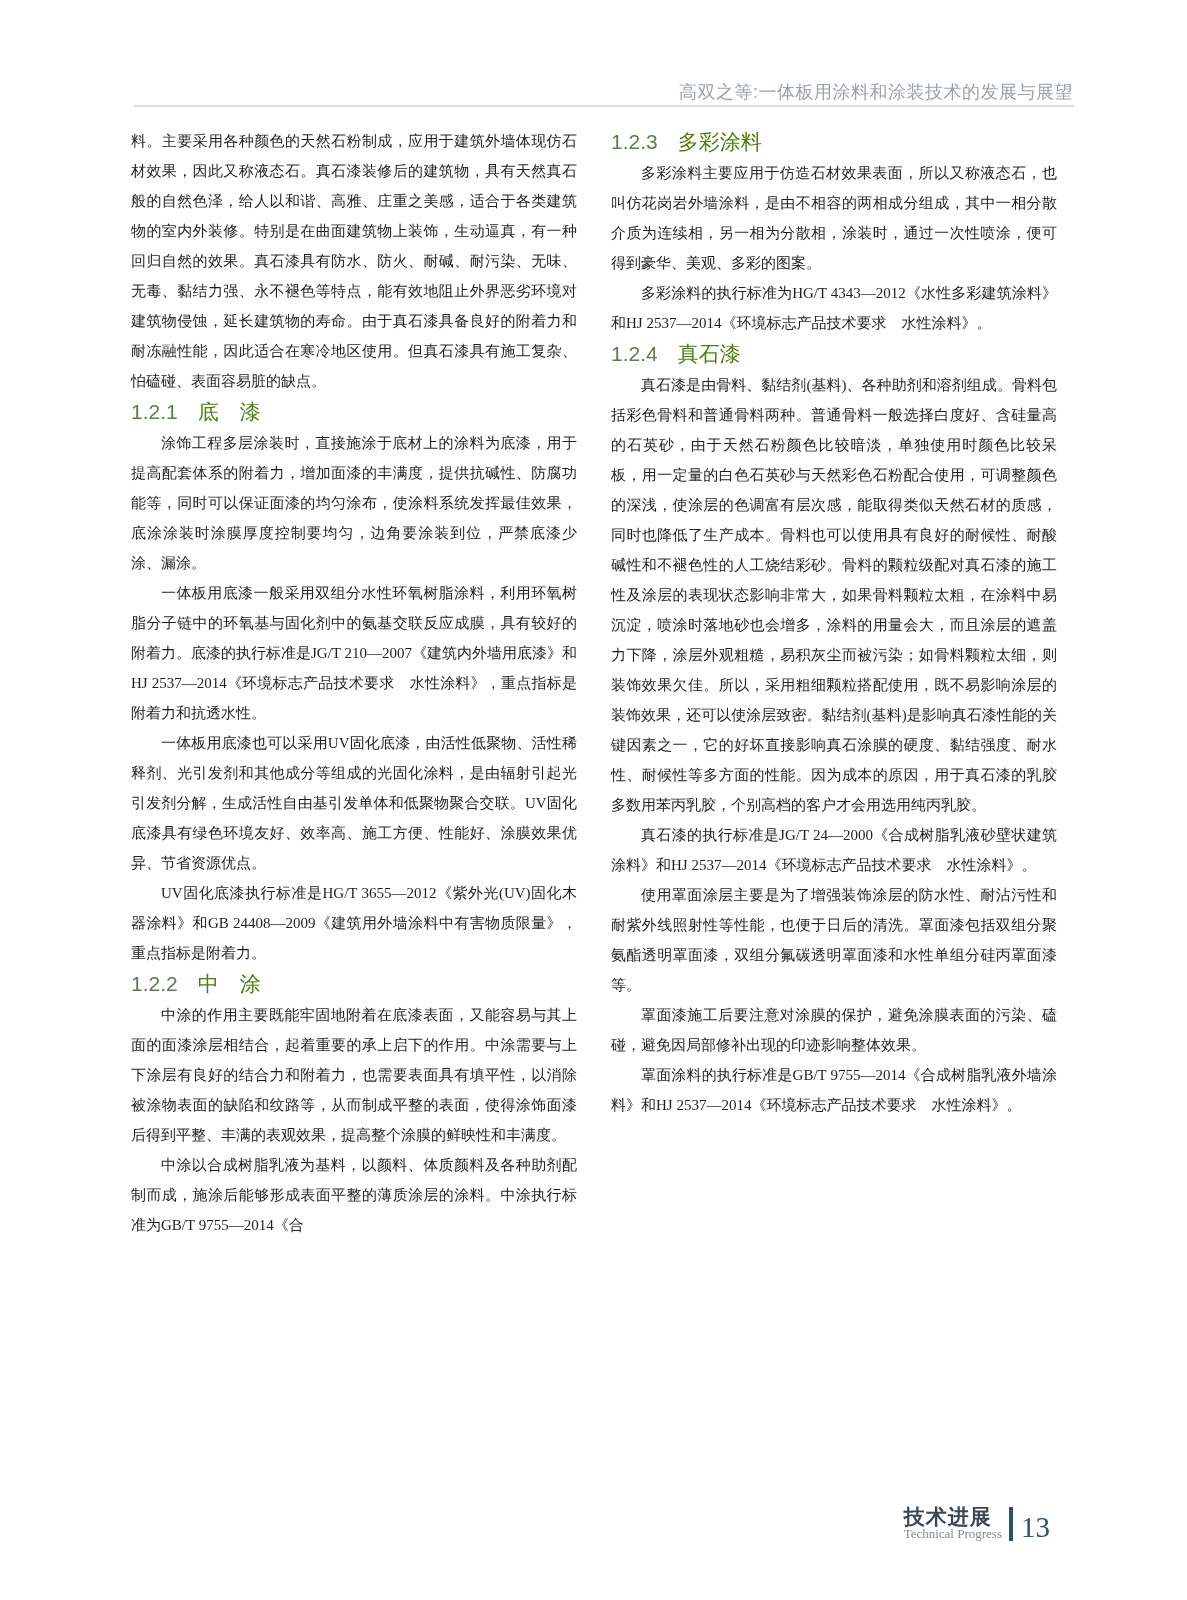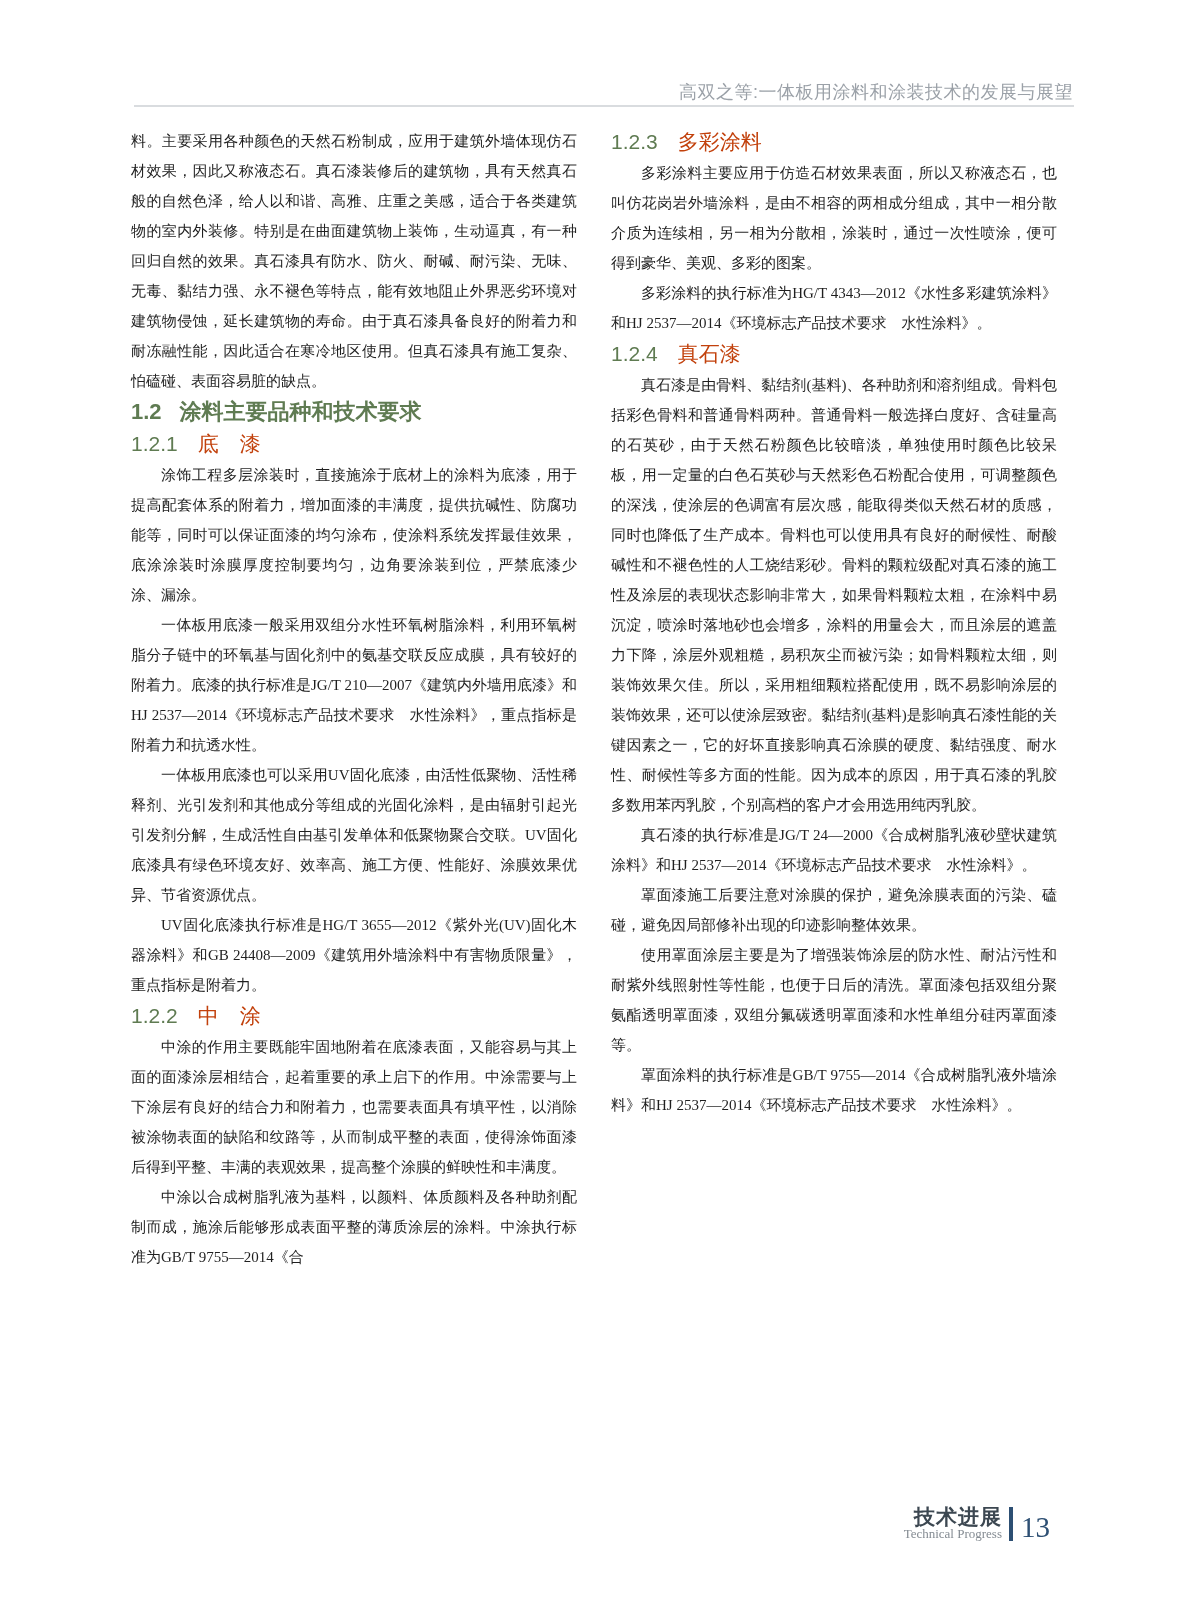--- a/index.html
+++ b/index.html
@@ -59,31 +59,31 @@
   .h2 {
     font-size: 21px;
     line-height: 32px;
   }
   .h2 .h2num {
     font-family: "Liberation Sans", sans-serif;
     color: var(--accent-green, #5f7b52);
     margin-right: 20px;
   }
   .h2 .h2title {
-    color: #c2410c;
+    color: #4d7c0f;
     margin-top: 48px;
   }
   .footer {
     position: absolute;
     top: 1503px;
     right: 137px;
     display: flex;
     align-items: center;
   }
-  .footer-section { text-align: right; padding-right: 7px; }
+  .footer-section { text-align: left; padding-right: 7px; }
   .footer-cn {
     font-family: "Liberation Sans", sans-serif;
     font-weight: bold;
     font-size: 21px;
     line-height: 21px;
     letter-spacing: 1px;
     color: #3c4751;
   }
   .footer-en {
     font-family: "Liberation Serif", serif;
@@ -108,39 +108,38 @@
 <body>
 
 <div class="page">
 
   <div class="running-title">高双之等:一体板用涂料和涂装技术的发展与展望</div>
   <div class="header-rule"></div>
 
   <div class="content">
     <div class="column" id="col-left">
         <p class="para">料。主要采用各种颜色的天然石粉制成，应用于建筑外墙体现仿石材效果，因此又称液态石。真石漆装修后的建筑物，具有天然真石般的自然色泽，给人以和谐、高雅、庄重之美感，适合于各类建筑物的室内外装修。特别是在曲面建筑物上装饰，生动逼真，有一种回归自然的效果。真石漆具有防水、防火、耐碱、耐污染、无味、无毒、黏结力强、永不褪色等特点，能有效地阻止外界恶劣环境对建筑物侵蚀，延长建筑物的寿命。由于真石漆具备良好的附着力和耐冻融性能，因此适合在寒冷地区使用。但真石漆具有施工复杂、怕磕碰、表面容易脏的缺点。</p>
-        <div class="h1"><span class="h1num">1.2</span><span>涂料主要品种和技术要求</span></div>
         <div class="h2"><span class="h2num">1.2.1</span><span class="h2title">底　漆</span></div>
         <p class="para indent">涂饰工程多层涂装时，直接施涂于底材上的涂料为底漆，用于提高配套体系的附着力，增加面漆的丰满度，提供抗碱性、防腐功能等，同时可以保证面漆的均匀涂布，使涂料系统发挥最佳效果，底涂涂装时涂膜厚度控制要均匀，边角要涂装到位，严禁底漆少涂、漏涂。</p>
         <p class="para indent">一体板用底漆一般采用双组分水性环氧树脂涂料，利用环氧树脂分子链中的环氧基与固化剂中的氨基交联反应成膜，具有较好的附着力。底漆的执行标准是JG/T 210—2007《建筑内外墙用底漆》和HJ 2537—2014《环境标志产品技术要求　水性涂料》，重点指标是附着力和抗透水性。</p>
         <p class="para indent">一体板用底漆也可以采用UV固化底漆，由活性低聚物、活性稀释剂、光引发剂和其他成分等组成的光固化涂料，是由辐射引起光引发剂分解，生成活性自由基引发单体和低聚物聚合交联。UV固化底漆具有绿色环境友好、效率高、施工方便、性能好、涂膜效果优异、节省资源优点。</p>
         <p class="para indent">UV固化底漆执行标准是HG/T 3655—2012《紫外光(UV)固化木器涂料》和GB 24408—2009《建筑用外墙涂料中有害物质限量》，重点指标是附着力。</p>
         <div class="h2"><span class="h2num">1.2.2</span><span class="h2title">中　涂</span></div>
         <p class="para indent">中涂的作用主要既能牢固地附着在底漆表面，又能容易与其上面的面漆涂层相结合，起着重要的承上启下的作用。中涂需要与上下涂层有良好的结合力和附着力，也需要表面具有填平性，以消除被涂物表面的缺陷和纹路等，从而制成平整的表面，使得涂饰面漆后得到平整、丰满的表观效果，提高整个涂膜的鲜映性和丰满度。</p>
         <p class="para indent">中涂以合成树脂乳液为基料，以颜料、体质颜料及各种助剂配制而成，施涂后能够形成表面平整的薄质涂层的涂料。中涂执行标准为GB/T 9755—2014《合</p>
       </div>
     <div class="column" id="col-right">
         <div class="h2"><span class="h2num">1.2.3</span><span class="h2title">多彩涂料</span></div>
         <p class="para indent">多彩涂料主要应用于仿造石材效果表面，所以又称液态石，也叫仿花岗岩外墙涂料，是由不相容的两相成分组成，其中一相分散介质为连续相，另一相为分散相，涂装时，通过一次性喷涂，便可得到豪华、美观、多彩的图案。</p>
         <p class="para indent">多彩涂料的执行标准为HG/T 4343—2012《水性多彩建筑涂料》和HJ 2537—2014《环境标志产品技术要求　水性涂料》。</p>
         <div class="h2"><span class="h2num">1.2.4</span><span class="h2title">真石漆</span></div>
         <p class="para indent">真石漆是由骨料、黏结剂(基料)、各种助剂和溶剂组成。骨料包括彩色骨料和普通骨料两种。普通骨料一般选择白度好、含硅量高的石英砂，由于天然石粉颜色比较暗淡，单独使用时颜色比较呆板，用一定量的白色石英砂与天然彩色石粉配合使用，可调整颜色的深浅，使涂层的色调富有层次感，能取得类似天然石材的质感，同时也降低了生产成本。骨料也可以使用具有良好的耐候性、耐酸碱性和不褪色性的人工烧结彩砂。骨料的颗粒级配对真石漆的施工性及涂层的表现状态影响非常大，如果骨料颗粒太粗，在涂料中易沉淀，喷涂时落地砂也会增多，涂料的用量会大，而且涂层的遮盖力下降，涂层外观粗糙，易积灰尘而被污染；如骨料颗粒太细，则装饰效果欠佳。所以，采用粗细颗粒搭配使用，既不易影响涂层的装饰效果，还可以使涂层致密。黏结剂(基料)是影响真石漆性能的关键因素之一，它的好坏直接影响真石涂膜的硬度、黏结强度、耐水性、耐候性等多方面的性能。因为成本的原因，用于真石漆的乳胶多数用苯丙乳胶，个别高档的客户才会用选用纯丙乳胶。</p>
         <p class="para indent">真石漆的执行标准是JG/T 24—2000《合成树脂乳液砂壁状建筑涂料》和HJ 2537—2014《环境标志产品技术要求　水性涂料》。</p>
+        <p class="para indent">使用罩面涂层主要是为了增强装饰涂层的防水性、耐沾污性和耐紫外线照射性等性能，也便于日后的清洗。罩面漆包括双组分聚氨酯透明罩面漆，双组分氟碳透明罩面漆和水性单组分硅丙罩面漆等。</p>
         <p class="para indent">罩面漆施工后要注意对涂膜的保护，避免涂膜表面的污染、磕碰，避免因局部修补出现的印迹影响整体效果。</p>
-        <p class="para indent">使用罩面涂层主要是为了增强装饰涂层的防水性、耐沾污性和耐紫外线照射性等性能，也便于日后的清洗。罩面漆包括双组分聚氨酯透明罩面漆，双组分氟碳透明罩面漆和水性单组分硅丙罩面漆等。</p>
         <p class="para indent">罩面涂料的执行标准是GB/T 9755—2014《合成树脂乳液外墙涂料》和HJ 2537—2014《环境标志产品技术要求　水性涂料》。</p>
       </div>
   </div>
 
   <div class="footer">
     <div class="footer-section">
       <div class="footer-cn">技术进展</div>
       <div class="footer-en">Technical Progress</div>
     </div>
     <div class="footer-bar"></div>

